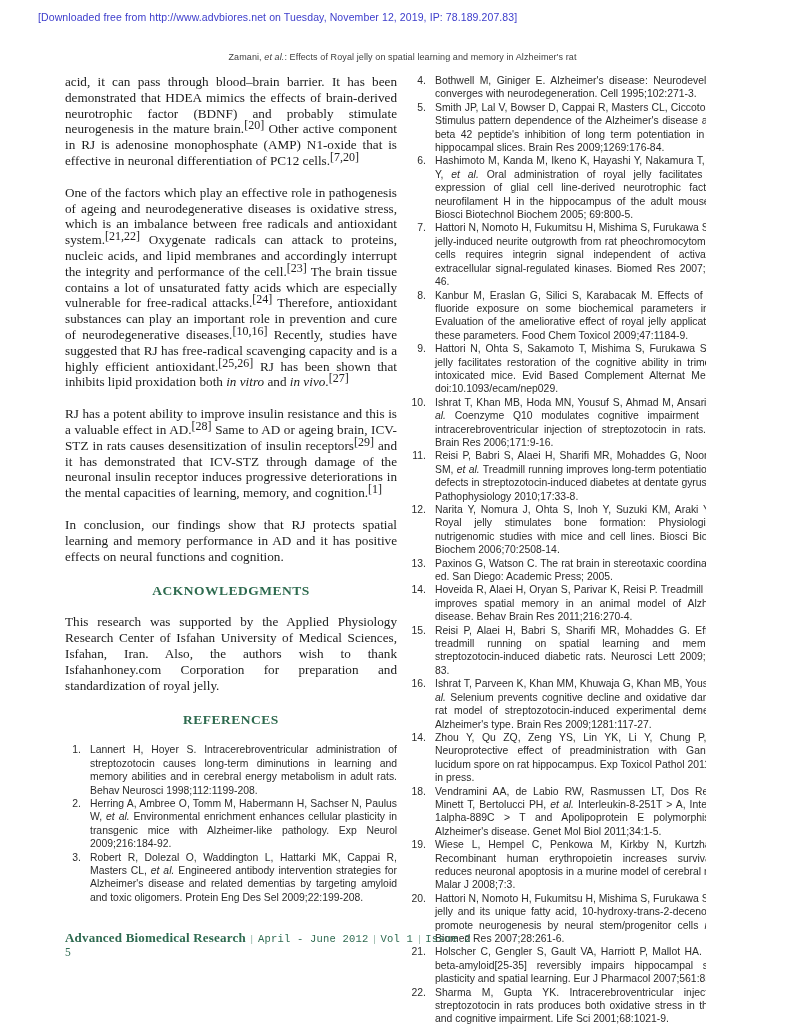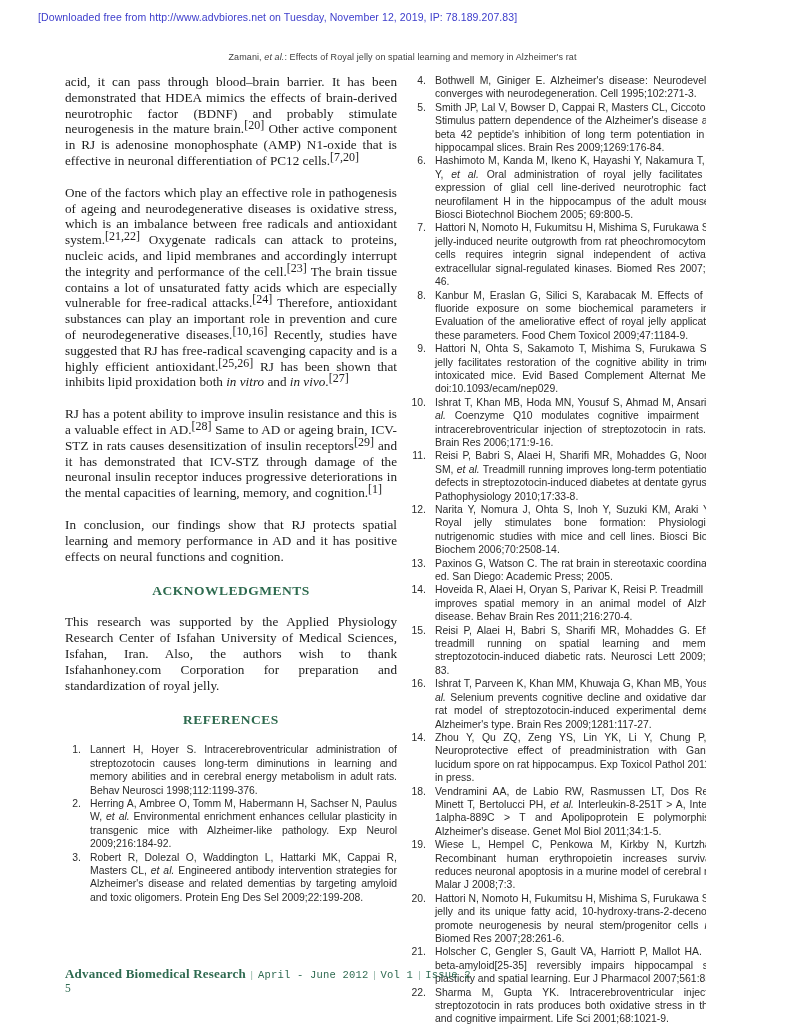--- a/index.html
+++ b/index.html
@@ -54,21 +54,21 @@
   .ref{display:flex;align-items:flex-start;}
   .ref-num{
     flex:none;width:16px;margin-right:9px;
     text-align:right;
   }
   .ref-text{
     flex:1;min-width:0;
     text-align:justify;text-justify:inter-word;
   }
   .footer{
-    position:absolute;left:65px;top:966px;width:676px;
+    position:absolute;left:65px;top:930px;width:676px;
     display:flex;align-items:baseline;justify-content:space-between;
     color:#2e6a50;
     flex-direction:column;
   }
   .footer-left{display:flex;align-items:baseline;}
   .journal-name{
     font-family:"Liberation Serif", serif;
     font-weight:bold;font-size:13px;letter-spacing:0.2px;
     color:#2e6a50;
   }
@@ -102,21 +102,21 @@
       <p class="body-par">RJ has a potent ability to improve insulin resistance and this is a valuable effect in AD.<sup>[28]</sup> Same to AD or ageing brain, ICV-STZ in rats causes desensitization of insulin receptors<sup>[29]</sup> and it has demonstrated that ICV-STZ through damage of the neuronal insulin receptor induces progressive deteriorations in the mental capacities of learning, memory, and cognition.<sup>[1]</sup></p>
       <p class="body-par">In conclusion, our findings show that RJ protects spatial learning and memory performance in AD and it has positive effects on neural functions and cognition.</p>
 
       <h2 class="section-heading">ACKNOWLEDGMENTS</h2>
       <p class="body-par">This research was supported by the Applied Physiology Research Center of Isfahan University of Medical Sciences, Isfahan, Iran. Also, the authors wish to thank Isfahanhoney.com Corporation for preparation and standardization of royal jelly.</p>
 
       <h2 class="section-heading">REFERENCES</h2>
       <div class="ref-list" id="refs-left">
   <div class="ref">
     <span class="ref-num">1.</span>
-    <span class="ref-text">Lannert H, Hoyer S. Intracerebroventricular administration of streptozotocin causes long-term diminutions in learning and memory abilities and in cerebral energy metabolism in adult rats. Behav Neurosci 1998;112:1199-376.</span>
+    <span class="ref-text">Lannert H, Hoyer S. Intracerebroventricular administration of streptozotocin causes long-term diminutions in learning and memory abilities and in cerebral energy metabolism in adult rats. Behav Neurosci 1998;112:1199-208.</span>
   </div>
 
   <div class="ref">
     <span class="ref-num">2.</span>
     <span class="ref-text">Herring A, Ambree O, Tomm M, Habermann H, Sachser N, Paulus W, <i>et al.</i> Environmental enrichment enhances cellular plasticity in transgenic mice with Alzheimer-like pathology. Exp Neurol 2009;216:184-92.</span>
   </div>
 
   <div class="ref">
     <span class="ref-num">3.</span>
     <span class="ref-text">Robert R, Dolezal O, Waddington L, Hattarki MK, Cappai R, Masters CL, <i>et al.</i> Engineered antibody intervention strategies for Alzheimer's disease and related dementias by targeting amyloid and toxic oligomers. Protein Eng Des Sel 2009;22:199-208.</span>

